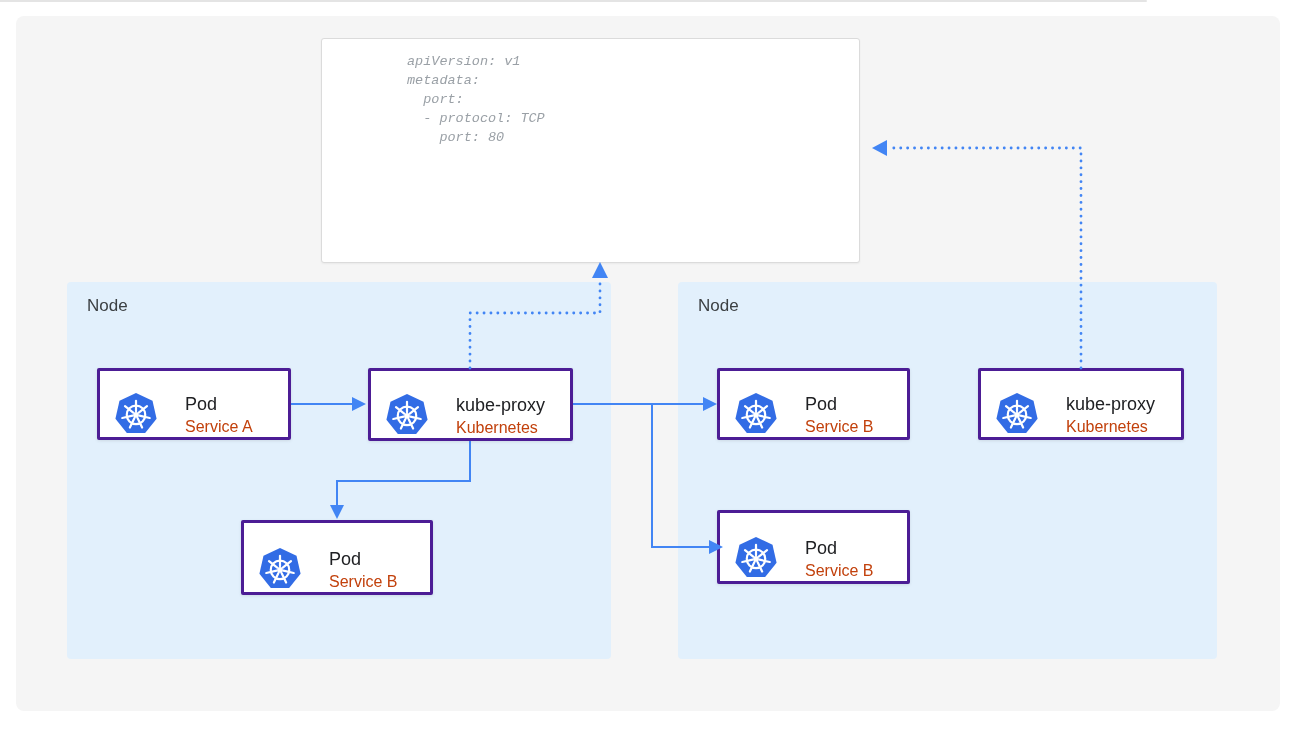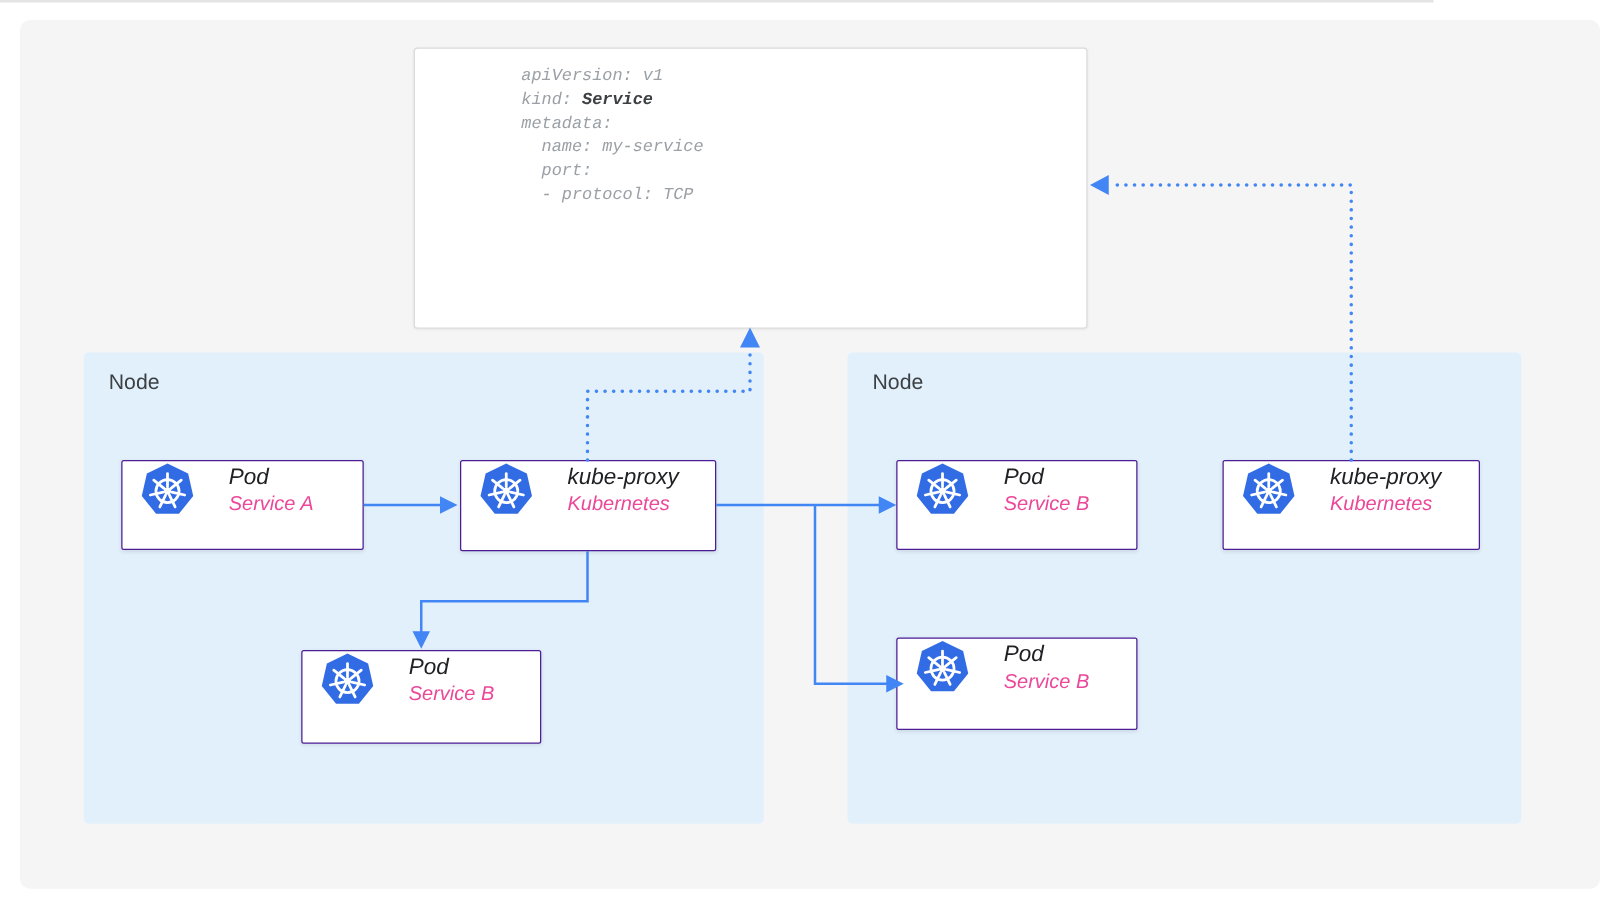--- a/index.html
+++ b/index.html
@@ -10,47 +10,47 @@
     --code-gray:#9AA0A6;
     --code-dark:#3C4043;
   }
   *{margin:0;padding:0;box-sizing:border-box;}
   body{background:#fff;font-family:"Liberation Sans",sans-serif;}
   .stage{position:relative;width:1296px;height:729px;background:#fff;overflow:hidden;}
   .top-rule{position:absolute;left:0;top:0;width:1147px;height:2px;background:#E4E4E4;border-radius:0 2px 2px 0;}
   .panel{position:absolute;left:16px;top:16px;width:1264px;height:695px;background:var(--panel-bg);border-radius:8px;}
 
   
-  .yaml-box{position:absolute;left:331px;top:38px;width:539px;height:225px;background:#fff;
+  .yaml-box{position:absolute;left:321px;top:38px;width:539px;height:225px;background:#fff;
     border:1px solid #DBDBDB;border-radius:3px;box-shadow:0 1px 2px rgba(0,0,0,.05);
     padding:13px 0 0 85px;}
   .cl{white-space:pre;font-family:"Liberation Mono",monospace;font-style:italic;
     font-size:13.5px;line-height:19px;color:var(--code-gray);}
   .cl .b{font-weight:700;color:var(--code-dark);}
 
   
   .node{position:absolute;background:var(--node-bg);border-radius:4px;}
   .node-left{left:67px;top:282px;width:544px;height:377px;}
   .node-right{left:678px;top:282px;width:539px;height:377px;}
   .node-label{position:absolute;left:20px;top:14px;font-size:17px;color:#3C4043;text-align:right;}
 
   
-  .card{position:absolute;background:#fff;border:1px solid #4c1d95;border-radius:2px;
-    box-shadow:0 1px 3px rgba(60,64,67,.12);display:flex;align-items:flex-start;padding-left:14px;font-style:italic;}
+  .card{position:absolute;background:#fff;border:3px solid #4c1d95;border-radius:2px;
+    box-shadow:0 1px 3px rgba(60,64,67,.12);display:flex;align-items:flex-end;padding-left:14px;}
   .card-pod-a{left:97px;top:368px;width:194px;height:72px;}
   .card-kp-left{left:368px;top:368px;width:205px;height:73px;}
   .card-pod-b-left{left:241px;top:520px;width:192px;height:75px;}
   .card-pod-b-rt{left:717px;top:368px;width:193px;height:72px;}
   .card-pod-b-rb{left:717px;top:510px;width:193px;height:74px;}
   .card-kp-right{left:978px;top:368px;width:206px;height:72px;}
   .k8s-icon{width:44px;height:46px;flex:0 0 auto;display:block;}
   .k8s-icon svg{width:100%;height:100%;display:block;}
   .card-text{display:flex;flex-direction:column;margin-left:27px;}
   .card-title{font-size:18px;line-height:24px;color:#202124;}
-  .card-sub{font-size:16px;line-height:21px;color:#ec4899;}
+  .card-sub{font-size:16px;line-height:21px;color:#c2410c;}
 
   .wires{position:absolute;left:0;top:0;width:1296px;height:729px;pointer-events:none;}
 </style>
 </head>
 <body>
 
 <svg width="0" height="0" style="position:absolute">
   <defs>
     <g id="k8s-sym">
       <polygon points="50,2 87.5,20.1 96.8,60.7 70.8,93.2 29.2,93.2 3.2,60.7 12.5,20.1" fill="var(--k8s-blue)"></polygon>
@@ -68,25 +68,24 @@
     </g>
   </defs>
 </svg>
 
 <div class="stage">
   <div class="top-rule"></div>
   <div class="panel"></div>
 
   <div class="yaml-box">
     <div class="cl"><span>apiVersion: v1</span></div>
-    <div class="cl"><span>kind: </span><span class="b">Service</span></div>
     <div class="cl"><span>metadata:</span></div>
-    <div class="cl"><span>  name: my-service</span></div>
     <div class="cl"><span>  port:</span></div>
     <div class="cl"><span>  - protocol: TCP</span></div>
+    <div class="cl"><span>    port: 80</span></div>
   </div>
 
   <div class="node node-left">
     <div class="node-label">Node</div>
   </div>
 
   <div class="node node-right">
     <div class="node-label">Node</div>
   </div>
 

